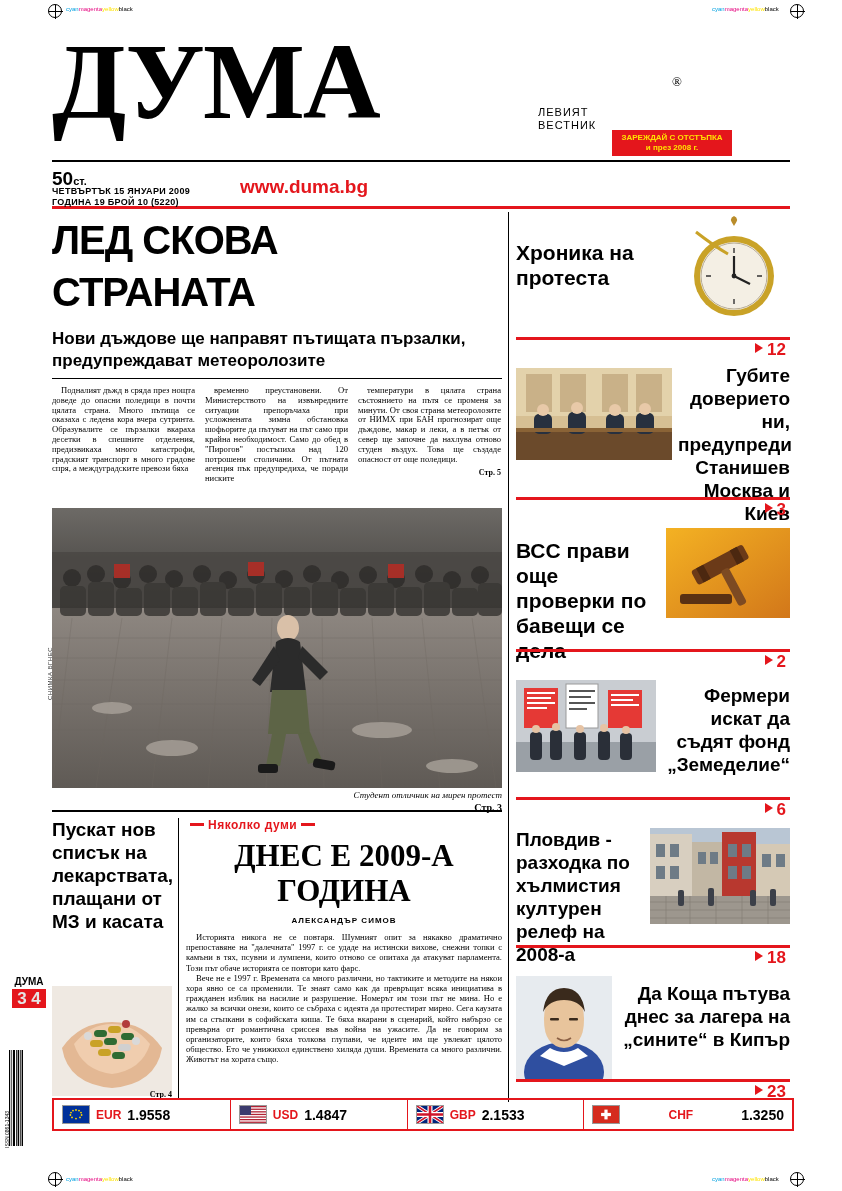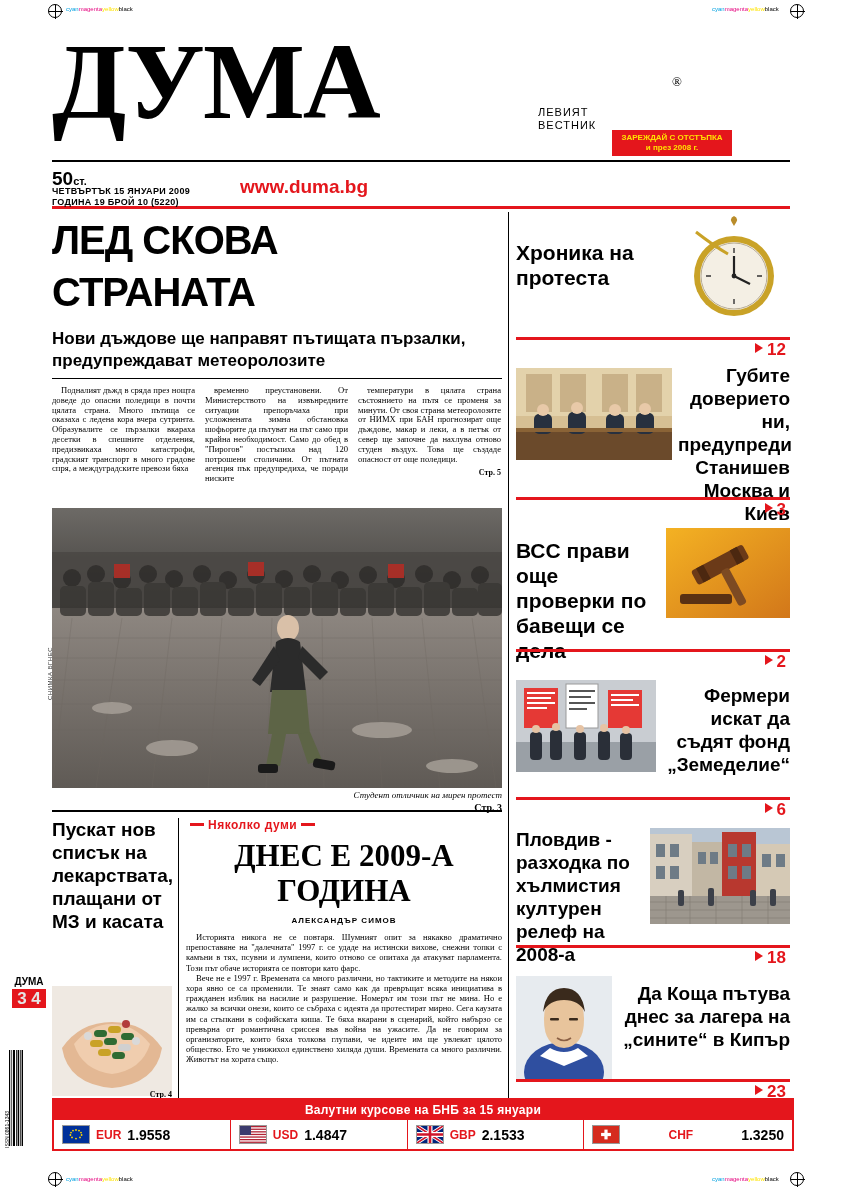--- a/index.html
+++ b/index.html
@@ -537,21 +537,20 @@
       <div class="rail-title sm" style="position:absolute;right:0;top:10px;width:172px;text-align:right;">Да Коща пътува днес за лагера на „сините“ в Кипър</div>
       <div class="rail-sep" style="position:absolute;bottom:24px;left:0;right:0;"></div>
       <div class="pagenum" style="position:absolute;bottom:0;right:0;">
         <span class="tri"></span><span>23</span>
       </div>
     </div>
 
   </div>
 
   <div class="curr">
-    <div class="curr-head">Валутни курсове на БНБ за 15 януари</div>
     <div class="curr-row">
 
       <div class="curr-cell">
         <span class="flag" style="background:#00309a;">
           <svg viewBox="0 0 26 17" width="26" height="17">
             <g fill="#ffd700">
               <circle cx="13" cy="4" r="0.9"></circle>
                 <circle cx="16" cy="4.6" r="0.9"></circle>
                 <circle cx="18" cy="6.6" r="0.9"></circle>
               <circle cx="18.6" cy="9" r="0.9"></circle>

